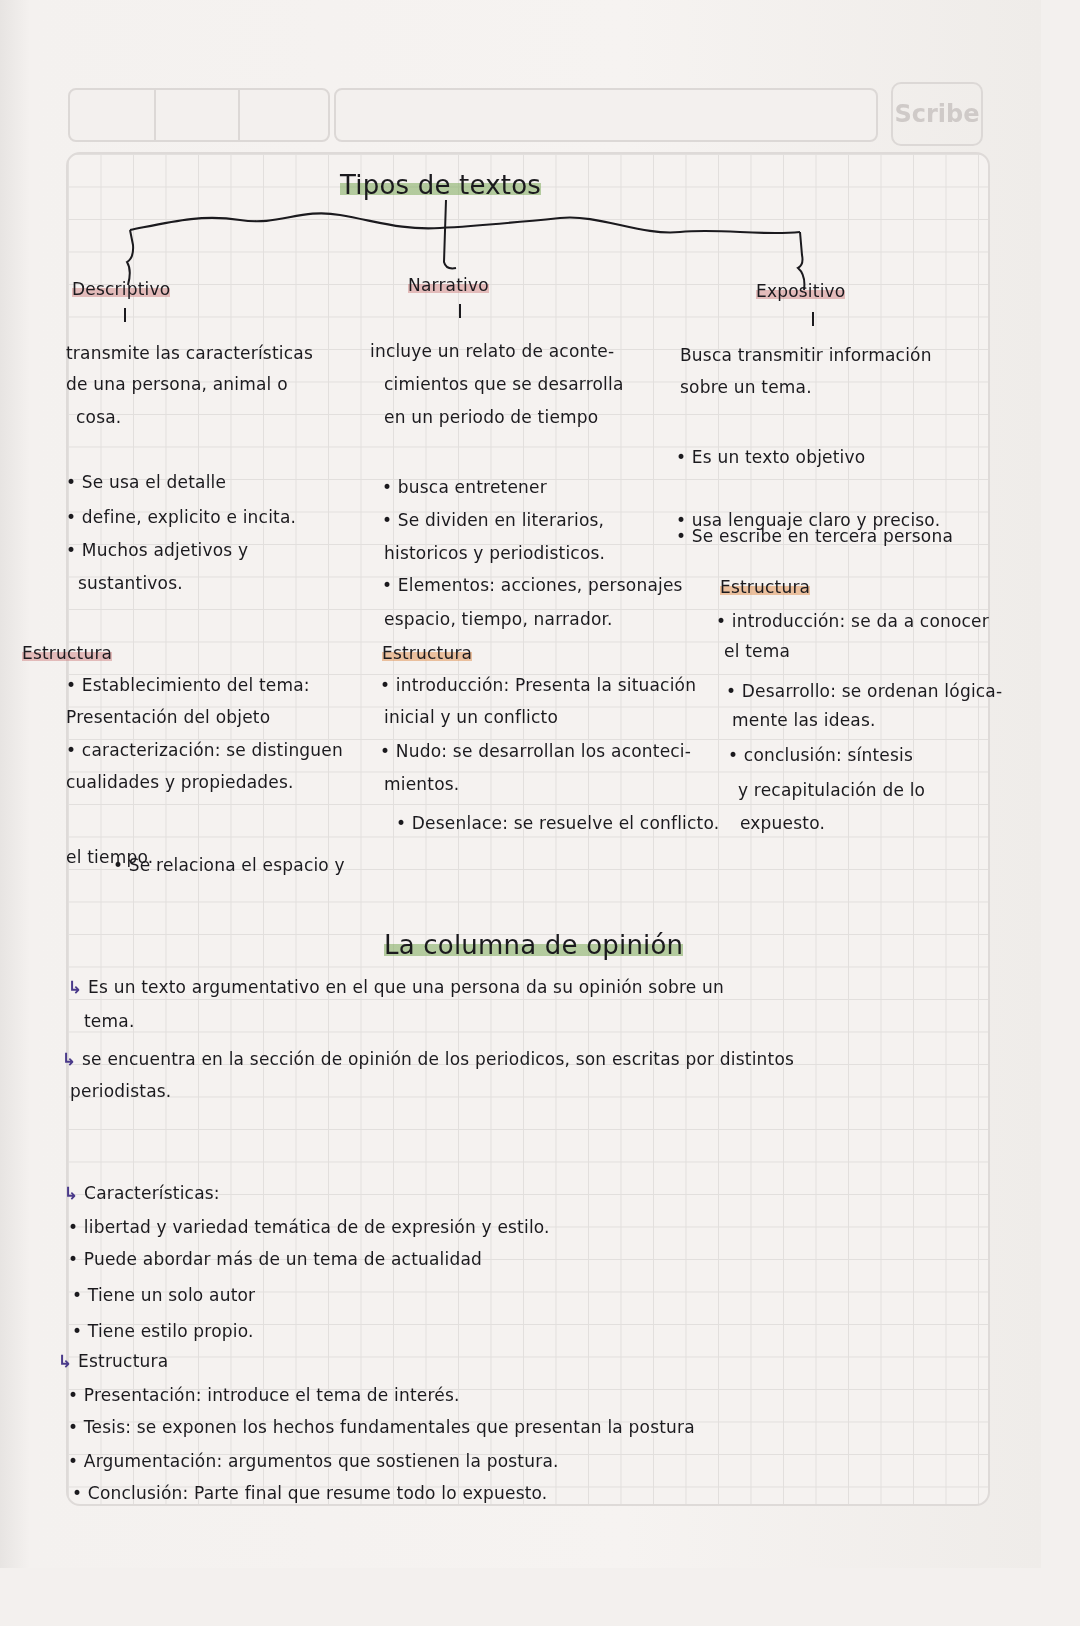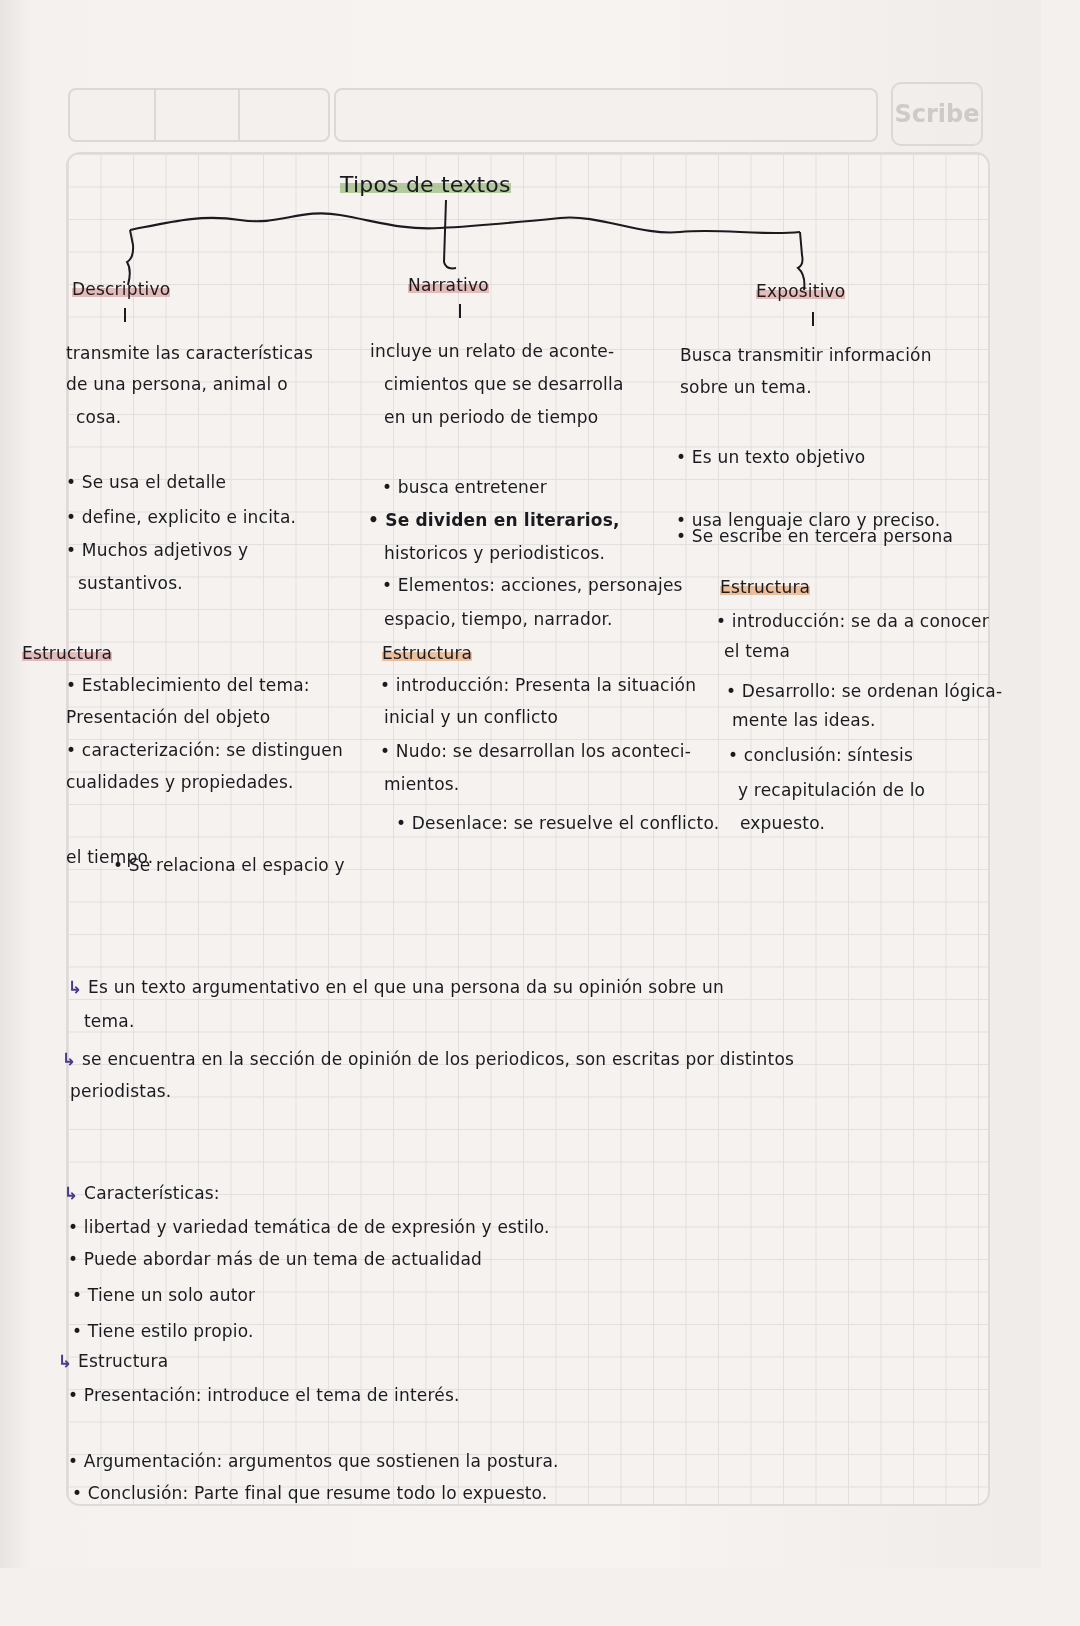--- a/index.html
+++ b/index.html
@@ -37,21 +37,21 @@
       background-image:
         linear-gradient(#e2dfdd 1px, transparent 1px),
         linear-gradient(90deg, #e2dfdd 1px, transparent 1px);
       background-size: 32.5px 32.5px;
     }
     .hw {
       position: absolute; font-family: "DejaVu Sans", sans-serif;
       font-size: 17px; line-height: 34px; color: #1b1a1e; white-space: nowrap;
       letter-spacing: 0.2px;
     }
-    .title { font-size: 22px; }
+    .title { font-size: 26px; }
     .hl-green { background: linear-gradient(transparent 45%, rgba(125,170,90,0.55) 45%, rgba(125,170,90,0.55) 85%, transparent 85%); }
     .hl-pink { background: linear-gradient(transparent 45%, rgba(205,120,120,0.45) 45%, rgba(205,120,120,0.45) 90%, transparent 90%); }
     .hl-orange { background: linear-gradient(transparent 45%, rgba(225,150,90,0.55) 45%, rgba(225,150,90,0.55) 90%, transparent 90%); }
     .tick { position: absolute; width: 2px; height: 14px; background: #1b1a1e; }
     svg.brace { position: absolute; left: 0; top: 0; }
     .arrow { color: #4a3a8a; font-weight: bold; }
   </style>
 </head>
 <body>
 
@@ -112,21 +112,21 @@
     <div class="hw" style="left:66px; top:848px;padding-left:47px;">• Se relaciona el espacio y</div>
     <div class="hw" style="left:66px; top:840px;">el tiempo.</div>
   </div>
 
   <div>
     <div class="hw" style="left:370px; top:334px;">incluye un relato de aconte-</div>
     <div class="hw" style="left:384px; top:367px;">cimientos que se desarrolla</div>
     <div class="hw" style="left:384px; top:400px;">en un periodo de tiempo</div>
 
     <div class="hw" style="left:382px; top:470px;">• busca entretener</div>
-    <div class="hw" style="left:368px; top:503px;font-weight:bold;">• Se dividen en literarios,</div>
+    <div class="hw" style="left:382px; top:503px;">• Se dividen en literarios,</div>
     <div class="hw" style="left:384px; top:536px;">historicos y periodisticos.</div>
     <div class="hw" style="left:382px; top:568px;">• Elementos: acciones, personajes</div>
     <div class="hw" style="left:384px; top:602px;">espacio, tiempo, narrador.</div>
 
     <div class="hw" style="left:382px; top:636px;">
       <span class="hl-orange">Estructura</span>
     </div>
     <div class="hw" style="left:380px; top:668px;">• introducción: Presenta la situación</div>
     <div class="hw" style="left:384px; top:700px;">inicial y un conflicto</div>
     <div class="hw" style="left:380px; top:734px;">• Nudo: se desarrollan los aconteci-</div>
@@ -147,20 +147,23 @@
     </div>
     <div class="hw" style="left:716px; top:604px;">• introducción: se da a conocer</div>
     <div class="hw" style="left:724px; top:634px;">el tema</div>
     <div class="hw" style="left:726px; top:674px;">• Desarrollo: se ordenan lógica-</div>
     <div class="hw" style="left:732px; top:703px;">mente las ideas.</div>
     <div class="hw" style="left:728px; top:738px;">• conclusión: síntesis</div>
     <div class="hw" style="left:738px; top:773px;">y recapitulación de lo</div>
     <div class="hw" style="left:740px; top:806px;">expuesto.</div>
   </div>
 
+  <div class="hw title" style="left:384px; top:928px;">
+    <span class="hl-green">La columna de opinión</span>
+  </div>
 
   <div>
     <div class="hw" style="left:68px; top:970px;">
       <span class="arrow">↳</span>
       <span>Es un texto argumentativo en el que una persona da su opinión sobre un</span>
     </div>
     <div class="hw" style="left:84px; top:1004px;">tema.</div>
     <div class="hw" style="left:62px; top:1042px;">
       <span class="arrow">↳</span>
       <span>se encuentra en la sección de opinión de los periodicos, son escritas por distintos</span>
@@ -176,16 +179,17 @@
   <div class="hw" style="left:68px; top:1210px;">• libertad y variedad temática de de expresión y estilo.</div>
   <div class="hw" style="left:68px; top:1242px;">• Puede abordar más de un tema de actualidad</div>
   <div class="hw" style="left:72px; top:1278px;">• Tiene un solo autor</div>
   <div class="hw" style="left:72px; top:1314px;">• Tiene estilo propio.</div>
 
   <div class="hw" style="left:58px; top:1344px;">
     <span class="arrow">↳</span>
     <span>Estructura</span>
   </div>
   <div class="hw" style="left:68px; top:1378px;">• Presentación: introduce el tema de interés.</div>
+  <div class="hw" style="left:68px; top:1410px;">• Tesis: se exponen los hechos fundamentales que presentan la postura</div>
   <div class="hw" style="left:72px; top:1476px;">• Conclusión: Parte final que resume todo lo expuesto.</div>
   <div class="hw" style="left:68px; top:1444px;">• Argumentación: argumentos que sostienen la postura.</div>
 
 </div>
 
 </body></html>

